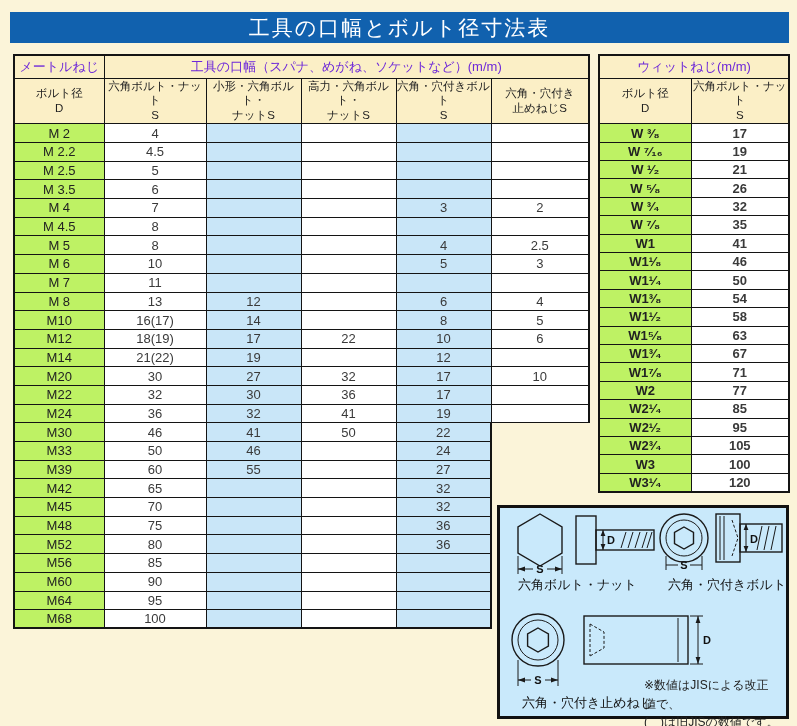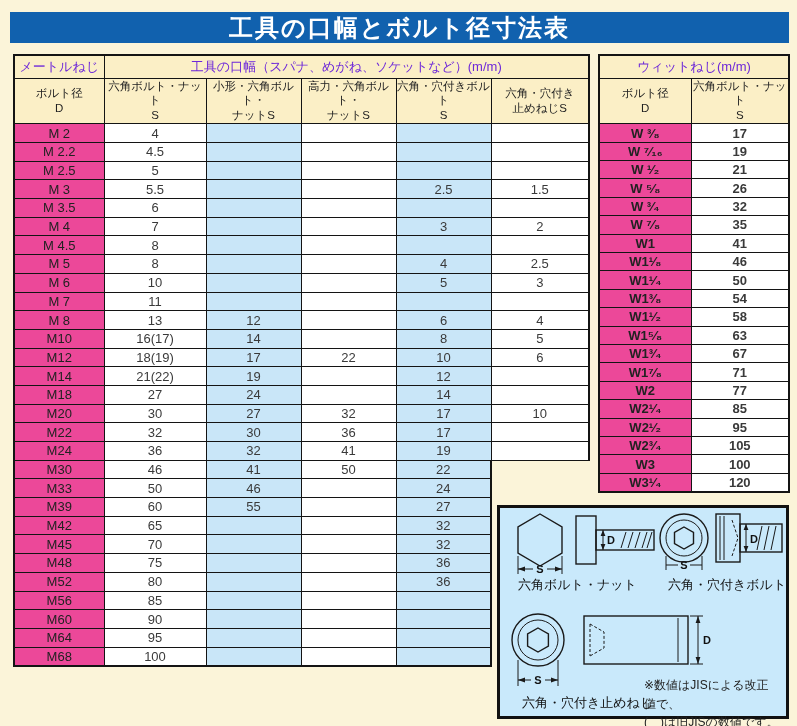--- a/index.html
+++ b/index.html
@@ -4,31 +4,31 @@
 <style>
   html,body{margin:0;padding:0;}
   body{
     width:797px;height:726px;position:relative;overflow:hidden;
     background:#FBF4D9;
     font-family:"Liberation Sans","DejaVu Sans",sans-serif;
     color:#222;
   }
   .title-bar{
     position:absolute;left:10px;top:12px;width:779px;height:31px;
-    background:#1161AE;color:#fff;font-size:24px;font-weight:bold;
+    background:#1161AE;color:#fff;font-size:21px;font-weight:normal;
     display:flex;align-items:center;justify-content:center;letter-spacing:2px;
   }
   table{border-collapse:collapse;table-layout:fixed;}
   td{
     border:1px solid #141414;padding:0;text-align:center;vertical-align:middle;
     font-size:13px;color:#3a3a3a;background:#fff;overflow:hidden;
   }
   .metric-table{position:absolute;left:13px;top:54px;width:575px;}
   .whit-table{position:absolute;left:598px;top:54px;width:190px;}
-  .c0{background:#ec4899;color:#222;}
+  .c0{background:#bef264;color:#222;}
   .blue{background:#C9E6F8;}
   .hdr{font-size:13px;color:#6d28d9;background:#FBEFC6;}
   .hdr2{font-size:11.5px;line-height:1.3;white-space:pre-line;color:#222;background:#FBEFC6;}
   .edge-l{border-left-width:2px;}
   .edge-r{border-right-width:2px;}
   .edge-t{border-top-width:2px;}
   .edge-b{border-bottom-width:2px;}
   tr.h1{height:23px;}
   tr.h2{height:43px;}
   tr.dr{height:18.7px;}
@@ -103,28 +103,20 @@
       </tr>
       <tr class="dr">
         <td class="c0 edge-l">M 2.5</td>
         <td>5</td>
         <td class="blue"></td>
         <td></td>
         <td class="blue"></td>
         <td class="edge-r"></td>
       </tr>
       <tr class="dr">
-        <td class="c0 edge-l">M 3</td>
-        <td>5.5</td>
-        <td class="blue"></td>
-        <td></td>
-        <td class="blue">2.5</td>
-        <td class="edge-r">1.5</td>
-      </tr>
-      <tr class="dr">
         <td class="c0 edge-l">M 3.5</td>
         <td>6</td>
         <td class="blue"></td>
         <td></td>
         <td class="blue"></td>
         <td class="edge-r"></td>
       </tr>
       <tr class="dr">
         <td class="c0 edge-l">M 4</td>
         <td>7</td>
@@ -188,28 +180,20 @@
         <td>22</td>
         <td class="blue">10</td>
         <td class="edge-r">6</td>
       </tr>
       <tr class="dr">
         <td class="c0 edge-l">M14</td>
         <td>21(22)</td>
         <td class="blue">19</td>
         <td></td>
         <td class="blue">12</td>
-        <td class="edge-r"></td>
-      </tr>
-      <tr class="dr">
-        <td class="c0 edge-l">M18</td>
-        <td>27</td>
-        <td class="blue">24</td>
-        <td></td>
-        <td class="blue">14</td>
         <td class="edge-r"></td>
       </tr>
       <tr class="dr">
         <td class="c0 edge-l">M20</td>
         <td>30</td>
         <td class="blue">27</td>
         <td>32</td>
         <td class="blue">17</td>
         <td class="edge-r">10</td>
       </tr>

